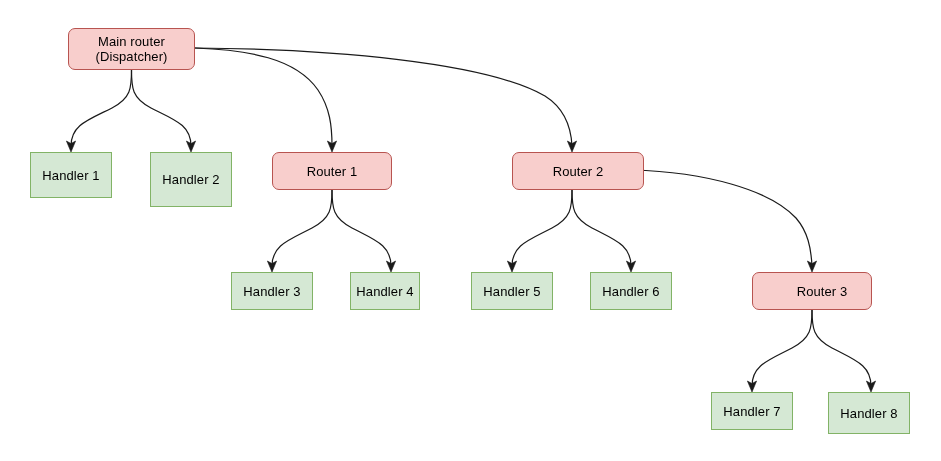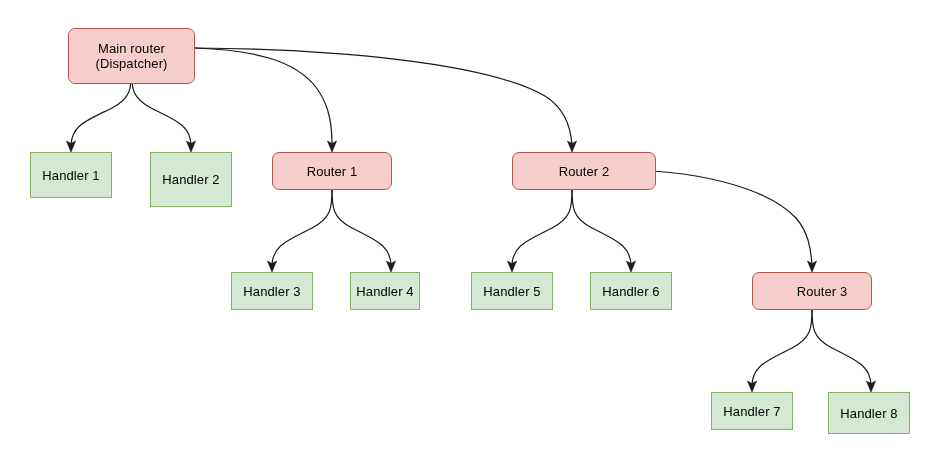--- a/index.html
+++ b/index.html
@@ -124,34 +124,34 @@
     </g>
 
     <g>
       <path class="edge-path" d="M 812,310 C 812,328 813,338 832,348 C 855,360 871,365 871,386"></path>
       <path class="arrow-head" d="M 871,392 L 866.4,381 L 871,383.6 L 875.6,381 Z"></path>
     </g>
 
   </svg>
 
   <div id="nodes-layer">
-      <div class="node node-router" style="left: 68px; top: 28px; width: 127px; height: 56px;">
+      <div class="node node-router" style="left: 68px; top: 28px; width: 127px; height: 42px;">
         <span class="node-label">Main router
 (Dispatcher)</span>
       </div>
       <div class="node node-handler" style="left: 30px; top: 152px; width: 82px; height: 46px;">
         <span class="node-label">Handler 1</span>
       </div>
       <div class="node node-handler" style="left: 150px; top: 152px; width: 82px; height: 55px;">
         <span class="node-label">Handler 2</span>
       </div>
       <div class="node node-router" style="left: 272px; top: 152px; width: 120px; height: 38px;">
         <span class="node-label">Router 1</span>
       </div>
-      <div class="node node-router" style="left: 512px; top: 152px; width: 144px; height: 38px;">
+      <div class="node node-router" style="left: 512px; top: 152px; width: 132px; height: 38px;">
         <span class="node-label">Router 2</span>
       </div>
       <div class="node node-handler" style="left: 231px; top: 272px; width: 82px; height: 38px; align-items: center;">
         <span class="node-label">Handler 3</span>
       </div>
       <div class="node node-handler" style="left: 350px; top: 272px; width: 70px; height: 38px;">
         <span class="node-label">Handler 4</span>
       </div>
       <div class="node node-handler" style="left: 471px; top: 272px; width: 82px; height: 38px;">
         <span class="node-label">Handler 5</span>

